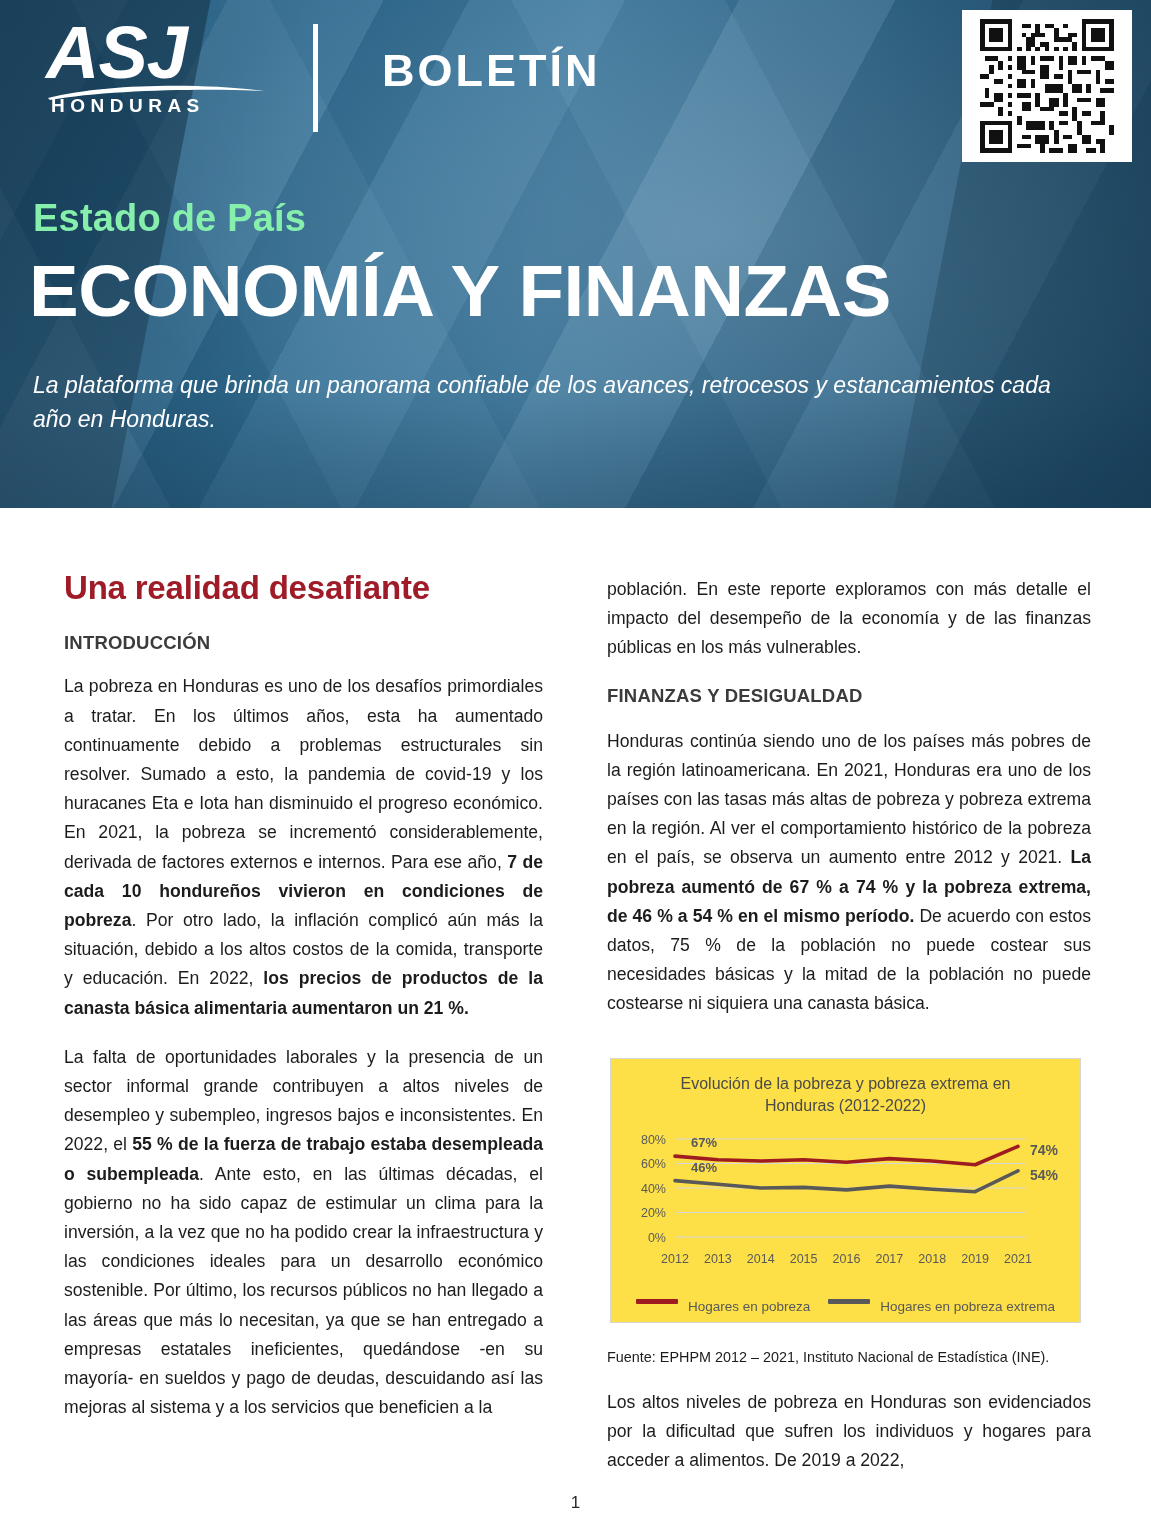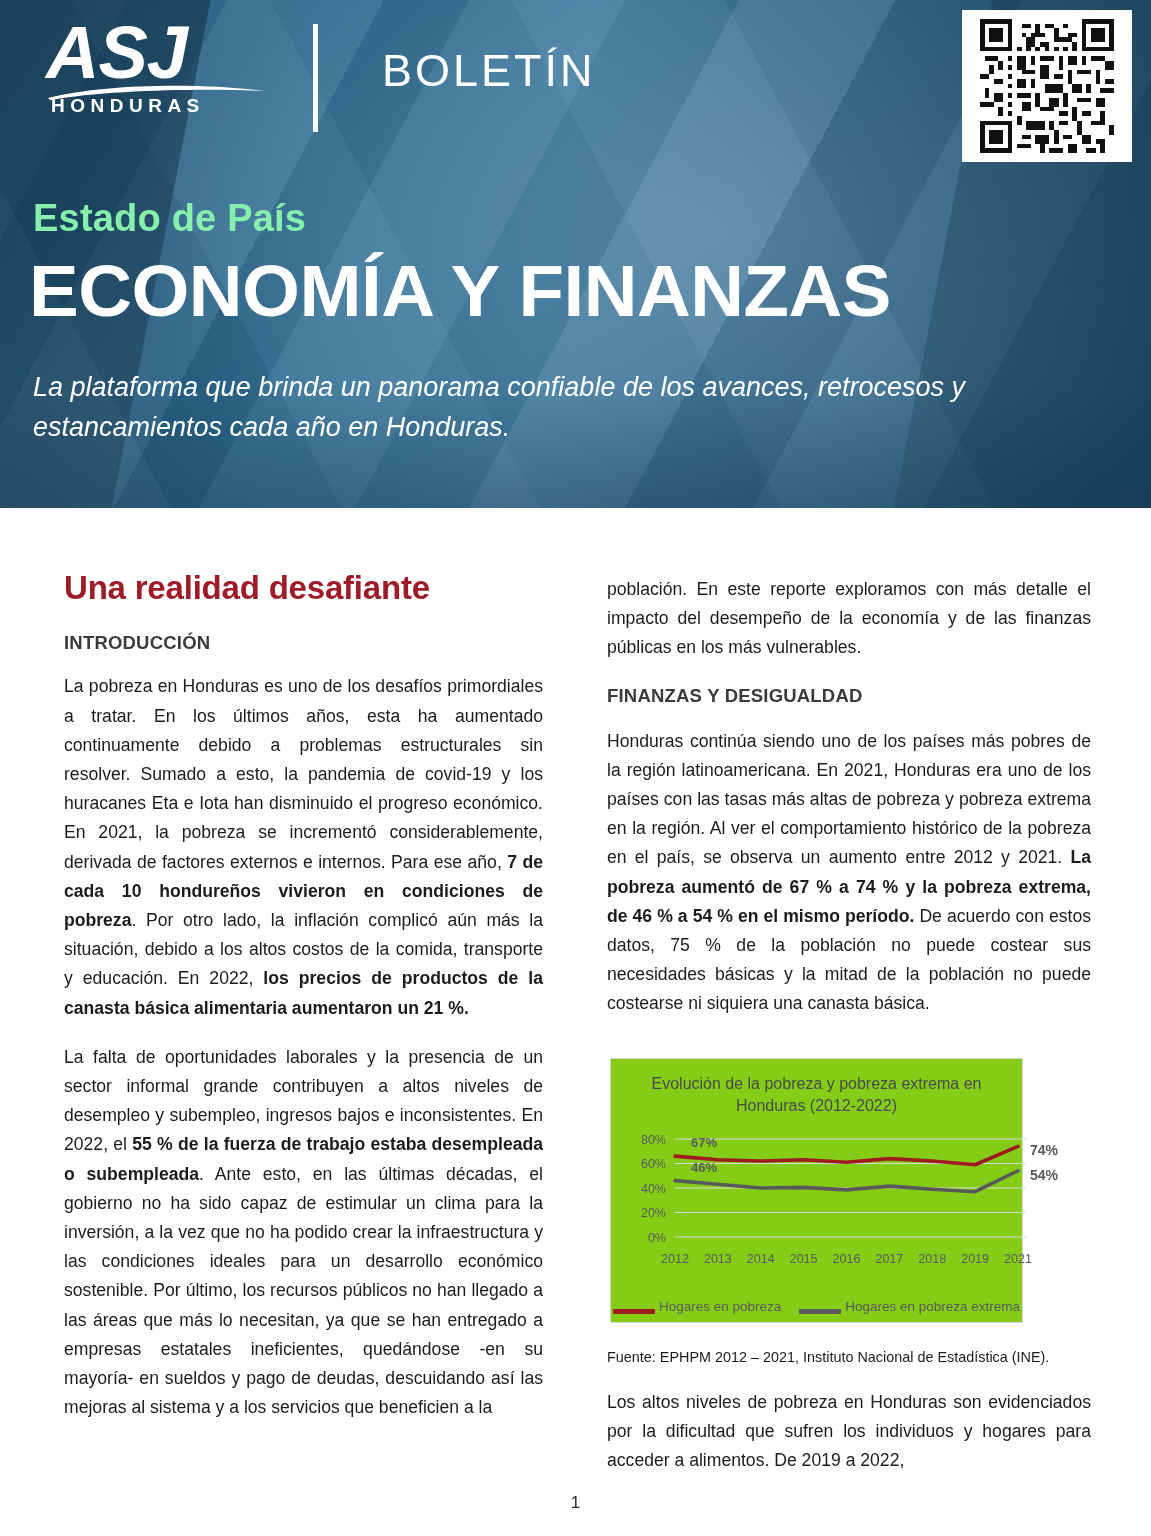--- a/index.html
+++ b/index.html
@@ -97,21 +97,21 @@
     position: absolute;
     left: 313px; top: 24px;
     width: 5px; height: 108px;
     background: #ffffff;
   }
 
   .boletin {
     position: absolute;
     left: 382px; top: 45px;
     font-size: 45px;
-    font-weight: 400;
+    font-weight: 700;
     letter-spacing: 3px;
     color: #ffffff;
   }
 
   .qr {
     position: absolute;
     left: 962px; top: 10px;
     width: 170px; height: 152px;
     background: #ffffff;
     padding: 9px;
@@ -134,21 +134,21 @@
     color: #ffffff;
     letter-spacing: -0.5px;
     line-height: 1.02;
     transform: scaleX(1.02);
     transform-origin: left center;
   }
   .tagline {
     position: absolute;
     left: 33px; top: 368px;
     width: 1060px;
-    font-size: 27px;
+    font-size: 23px;
     font-style: italic;
     font-weight: 400;
     color: #ffffff;
     line-height: 1.48;
   }
 
   
   .col-left {
     position: absolute;
     left: 64px; top: 570px;
@@ -184,23 +184,23 @@
     margin-bottom: 20px;
     hyphens: none;
   }
   p.body b { font-weight: 700; }
   .col-right .subhead { margin-top: 22px; margin-bottom: 20px; }
 
   
   .chart-box {
     position: absolute;
     left: 610px; top: 1058px;
-    width: 413px; height: 265px;
+    width: 471px; height: 265px;
     border: 1px solid #d6d6d6;
-    background: #84cc16;
+    background: #fde047;
   }
   .chart-title {
     text-align: center;
     font-size: 16px;
     color: #4a4a4a;
     line-height: 1.38;
     padding: 14px 36px 0 36px;
   }
   .chart-plot {
     position: absolute;
@@ -212,21 +212,21 @@
     position: absolute;
     left: 0; bottom: 8px;
     width: 100%;
     display: flex;
     justify-content: center;
     align-items: center;
     gap: 18px;
     font-size: 13.5px;
     color: #595959;
   }
-  .legend-item { display: flex; align-items: flex-end; gap: 4px; }
+  .legend-item { display: flex; align-items: flex-start; gap: 10px; }
   .legend-swatch { display: inline-block; width: 42px; height: 5px; border-radius: 1px; }
 
   .chart-source {
     position: absolute;
     left: 607px; top: 1349px;
     width: 490px;
     font-size: 14.4px;
     color: #1c1c1c;
   }
 

